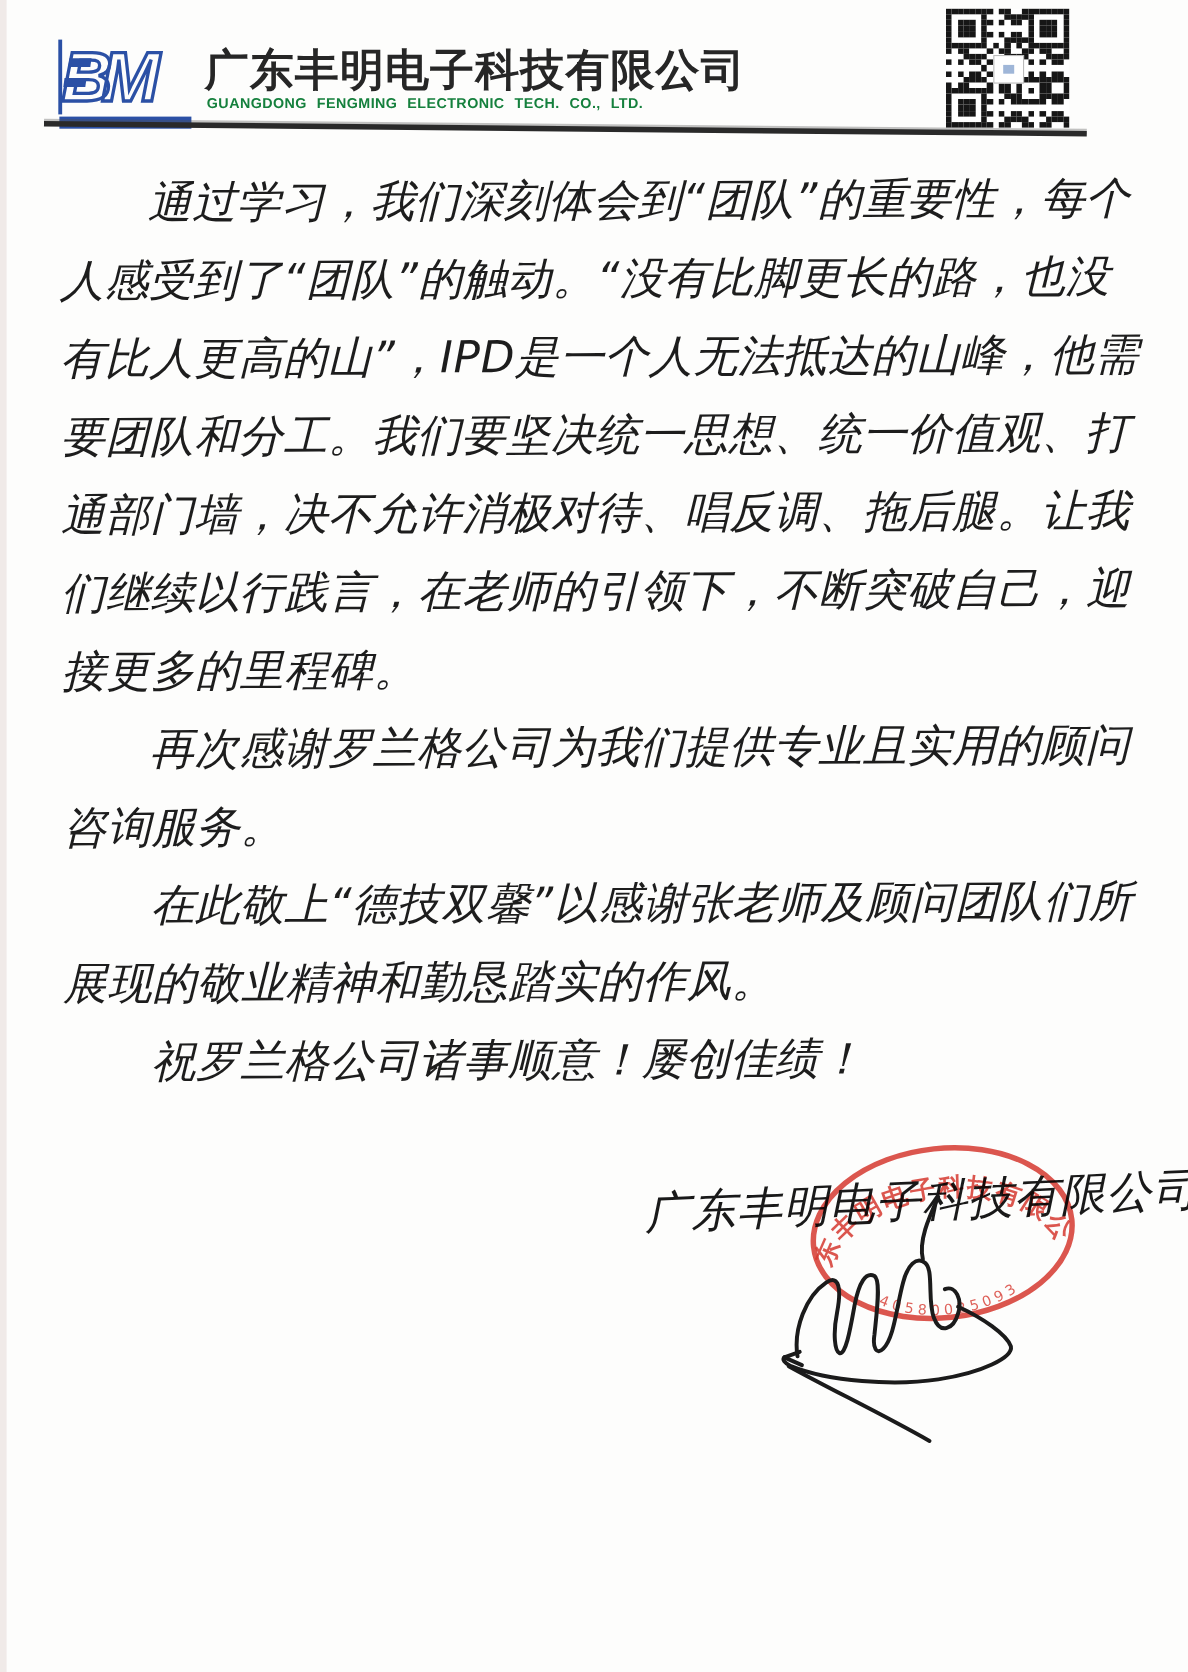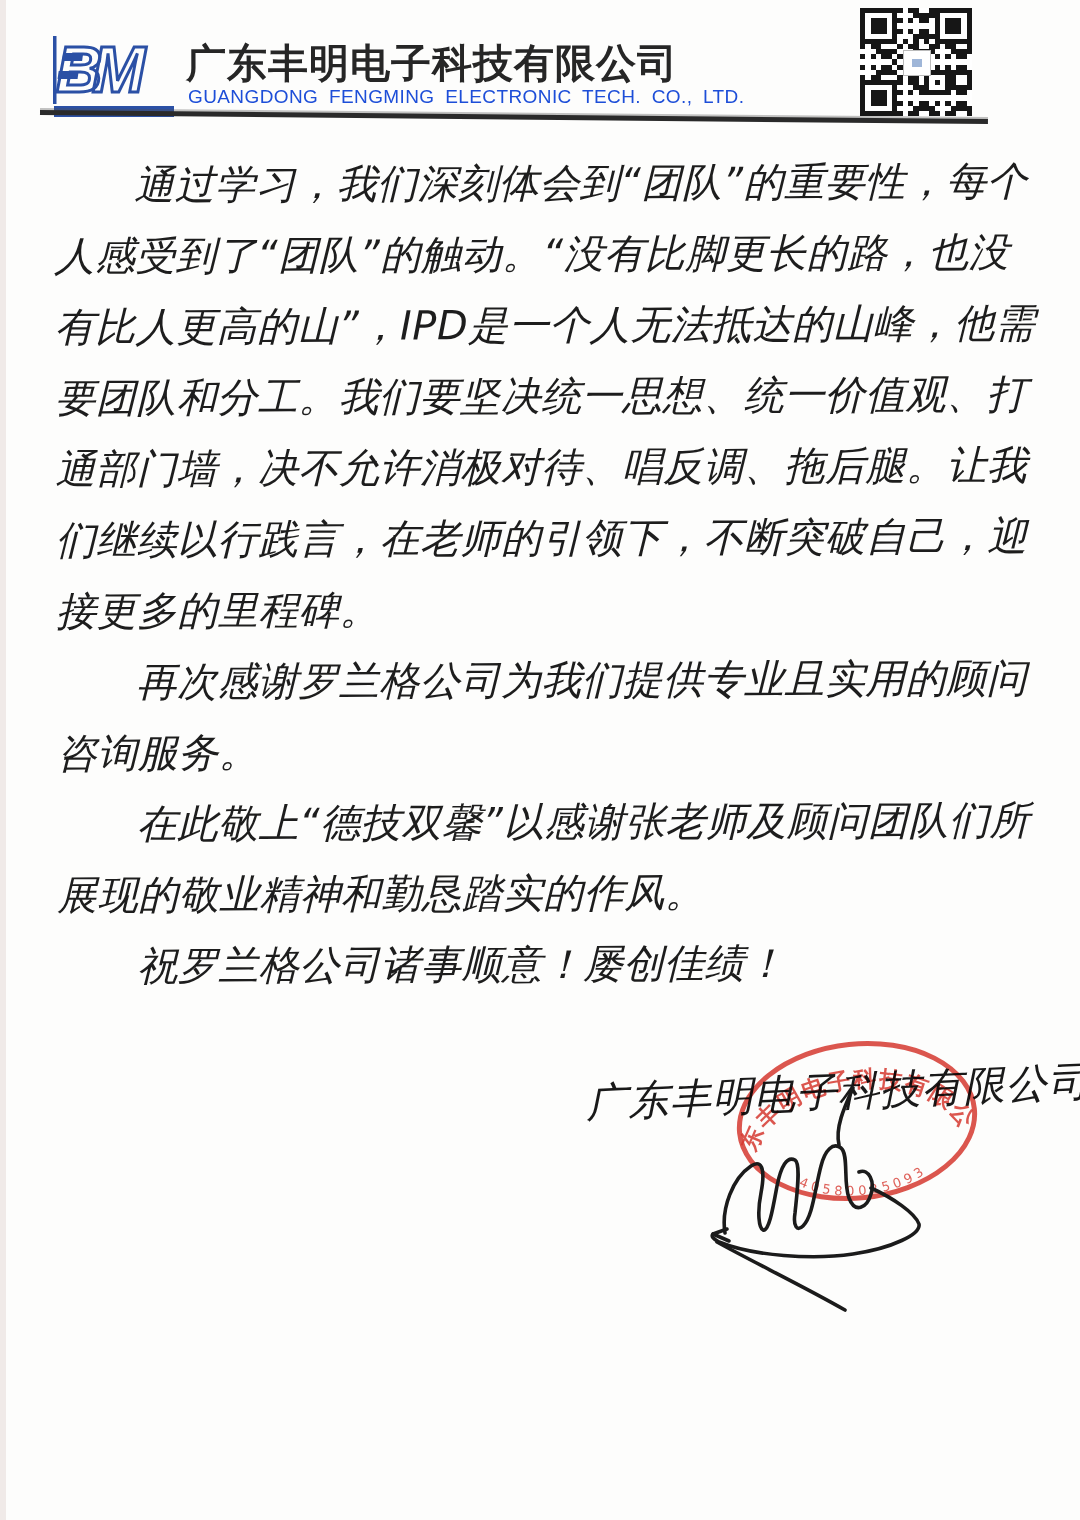--- a/index.html
+++ b/index.html
@@ -21,22 +21,22 @@
   }
   
   .logo-svg{position:absolute;left:50px;top:26px;width:132px;height:96px;}
   .company-zh{
     position:absolute;left:186px;top:36px;
     font-size:40px;font-weight:bold;letter-spacing:1px;color:#262626;
     white-space:nowrap;
   }
   .company-en{
     position:absolute;left:188px;top:86px;
-    font-size:19px;font-weight:normal;letter-spacing:0.4px;word-spacing:5px;
-    color:#1d4ed8;white-space:nowrap;
+    font-size:13px;font-weight:bold;letter-spacing:0.4px;word-spacing:5px;
+    color:#15803d;white-space:nowrap;
   }
   .header-rule{
     position:absolute;left:40px;top:110px;width:948px;height:5px;
     background:var(--rule-dark);
     transform:rotate(0.55deg);transform-origin:left center;
     box-shadow:0 -2px 0 rgba(80,80,80,.35);
   }
   
   .qr{
     position:absolute;left:860px;top:8px;width:112px;height:108px;

